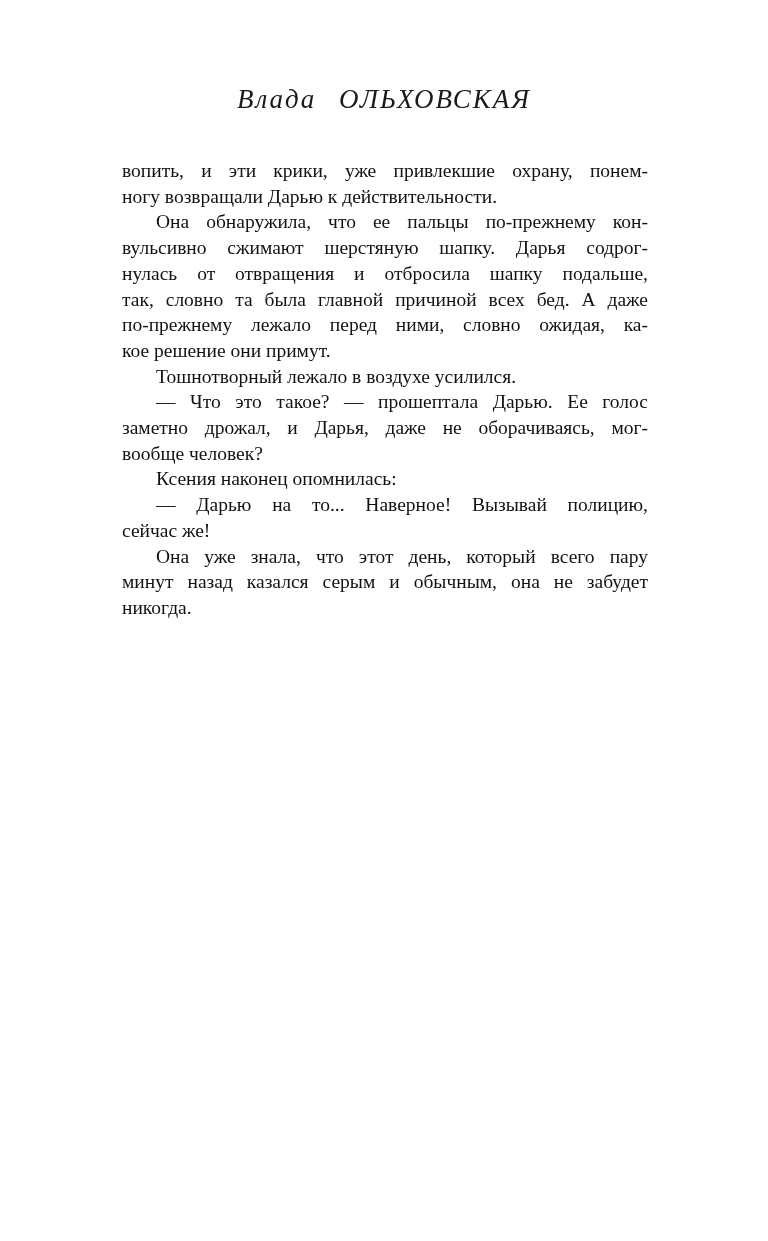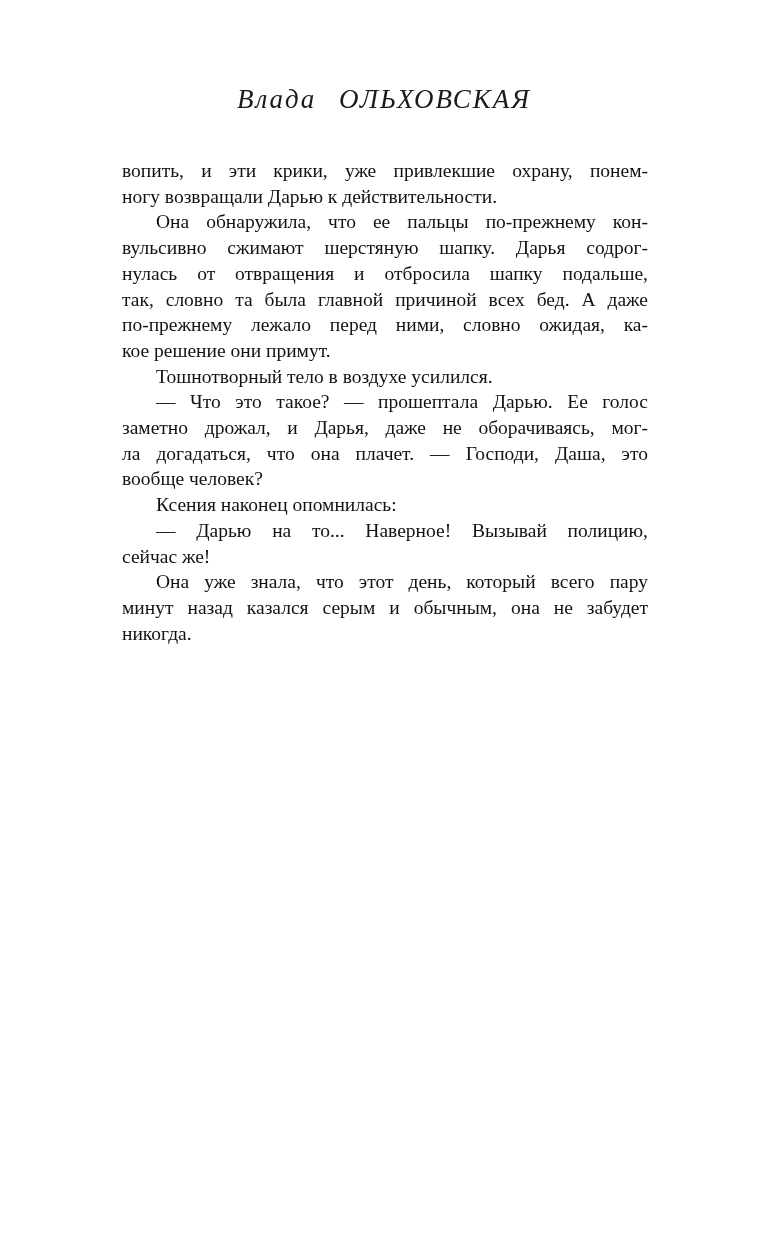--- a/index.html
+++ b/index.html
@@ -62,26 +62,25 @@
       </div>
       <div class="para">
         <div class="line first-indent">Она обнаружила, что ее пальцы по-прежнему кон-</div>
         <div class="line">вульсивно сжимают шерстяную шапку. Дарья содрог-</div>
         <div class="line">нулась от отвращения и отбросила шапку подальше,</div>
         <div class="line">так, словно та была главной причиной всех бед. А даже</div>
         <div class="line">по-прежнему лежало перед ними, словно ожидая, ка-</div>
         <div class="line last">кое решение они примут.</div>
       </div>
       <div class="para">
-        <div class="line last first-indent">Тошнотворный тело в воздухе усилился.</div>
+        <div class="line last first-indent">Тошнотворный лежало в воздухе усилился.</div>
       </div>
       <div class="para">
         <div class="line first-indent">— Что это такое? — прошептала Дарью. Ее голос</div>
         <div class="line">заметно дрожал, и Дарья, даже не оборачиваясь, мог-</div>
-        <div class="line">ла догадаться, что она плачет. — Господи, Даша, это</div>
         <div class="line last">вообще человек?</div>
       </div>
       <div class="para">
         <div class="line last first-indent">Ксения наконец опомнилась:</div>
       </div>
       <div class="para">
         <div class="line first-indent">— Дарью на то... Наверное! Вызывай полицию,</div>
         <div class="line last">сейчас же!</div>
       </div>
       <div class="para">

